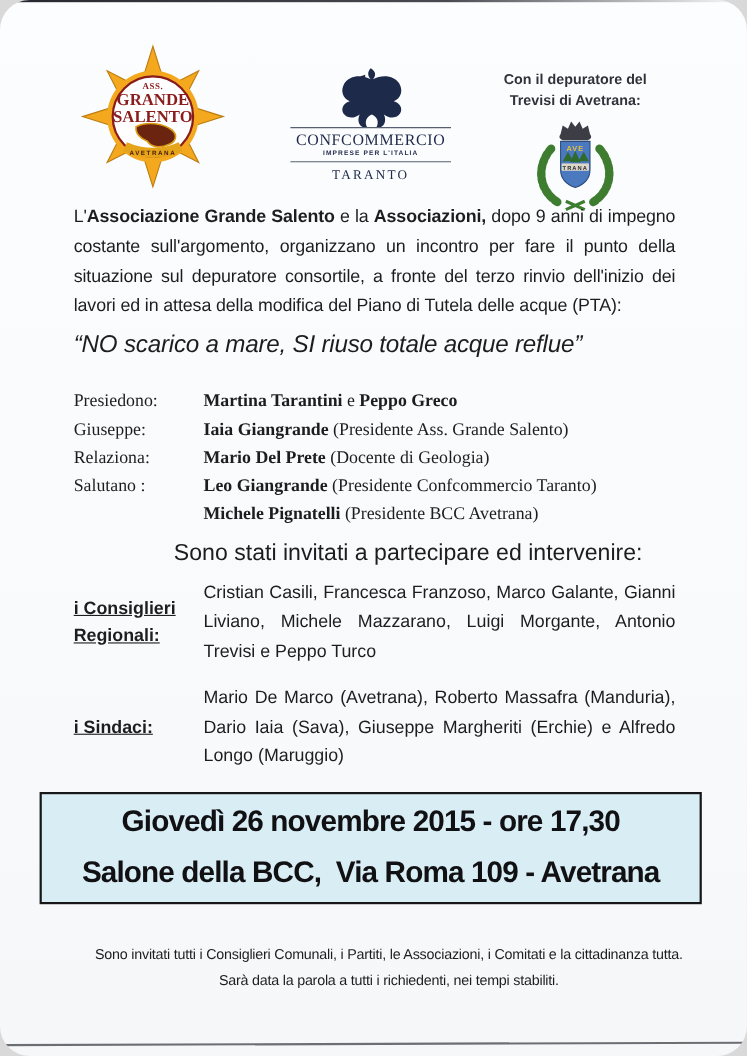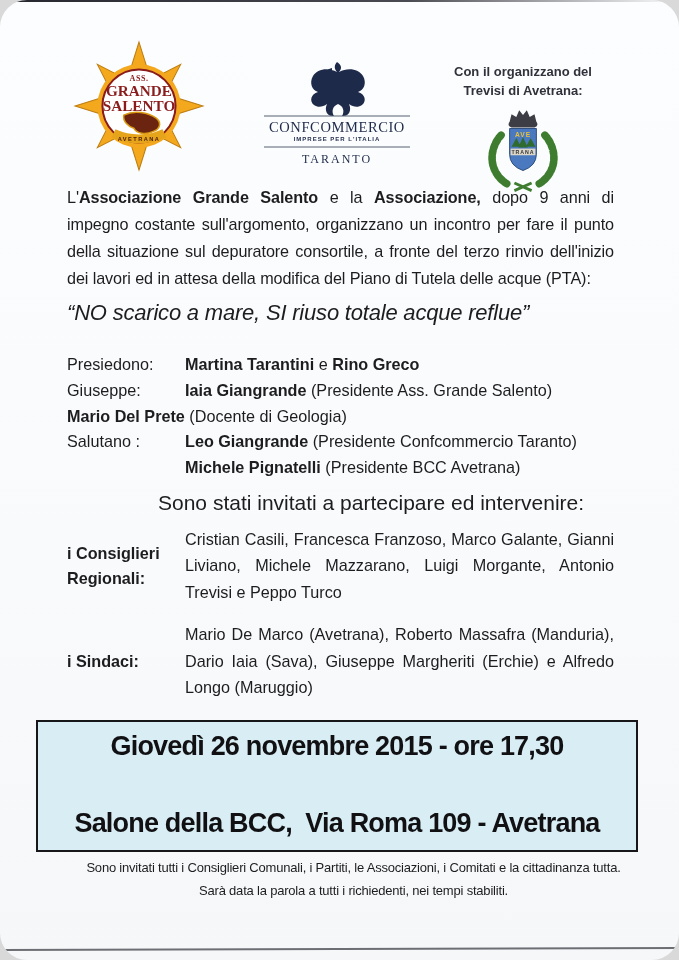--- a/index.html
+++ b/index.html
@@ -29,31 +29,31 @@
   .content{position:absolute;left:67px;top:184px;width:547px;}
   .intro{
     margin:0;font-size:16.2px;line-height:27px;text-align:justify;
     letter-spacing:-0.1px;
   }
   .headline{
     margin:6px 0 0 0;font-size:22px;font-weight:normal;font-style:italic;
     letter-spacing:-0.2px;line-height:30px;
   }
   .speakers{margin-top:24px;font-size:16.2px;}
-  .sp-row{display:flex;line-height:25.8px;}
+  .sp-row{display:flex;line-height:25.8px;font-family:Liberation Serif, serif;}
   .sp-label{flex:0 0 118px;}
   .sp-val b{font-weight:bold;}
   .invite{margin:9px 0 0 0;padding-left:91px;font-size:21px;line-height:25px;}
   .group{display:flex;align-items:center;margin-top:11px;font-size:16.2px;}
-  .group .g-label{flex:0 0 118px;font-weight:bold;line-height:25px;}
+  .group .g-label{flex:0 0 118px;font-weight:bold;line-height:25px;text-decoration:underline;}
   .group .g-names{flex:1;text-align:justify;line-height:26.5px;}
 
   
   .event-box{
-    position:absolute;left:36px;top:720px;width:602px;height:132px;
+    position:absolute;left:36px;top:720px;width:602px;height:102px;
     box-sizing:border-box;border:2px solid #17171a;background:#d8edf4;
     display:flex;flex-direction:column;justify-content:space-between;
     padding:9px 2px 11px 2px;
   }
   .event-line{
     font-weight:bold;font-size:27px;letter-spacing:-0.8px;
     text-align:center;white-space:pre;color:#111114;
   }
 
   
@@ -86,50 +86,51 @@
       <path fill="#1E2A4A" d="M79,4 c-3,3 -3,7 0,10 c-9,-5 -20,-3 -24,4 c-4,7 -1,14 5,16 c-7,2 -9,9 -4,13 c4,3 9,2 13,-1 c-3,6 0,13 7,12 c-3,-5 -1,-10 4,-12 c5,2 7,7 4,12 c7,1 10,-6 7,-12 c4,3 9,4 13,1 c5,-4 3,-11 -4,-13 c6,-2 9,-9 5,-16 c-4,-7 -15,-9 -24,-4 c3,-3 3,-7 -2,-10 z M74,10 l-6,2 l6,3 z"></path>
       <line x1="6" y1="58" x2="152" y2="58" stroke="#556070" stroke-width="1"></line>
       <text x="79" y="74" text-anchor="middle" font-family="Liberation Serif,serif" font-size="14.5" fill="#1E2A4A" letter-spacing="0.6">CONFCOMMERCIO</text>
       <text x="79" y="83" text-anchor="middle" font-size="6" font-weight="bold" fill="#1E2A4A" letter-spacing="1">IMPRESE PER L'ITALIA</text>
       <line x1="6" y1="89" x2="152" y2="89" stroke="#556070" stroke-width="1"></line>
       <text x="79" y="105" text-anchor="middle" font-family="Liberation Serif,serif" font-size="12" fill="#1E2A4A" letter-spacing="2">TARANTO</text>
     </svg>
   </div>
 
   <div class="patrocinio">
-    <div class="cap">Con il organizzano del</div>
+    <div class="cap">Con il depuratore del</div>
     <div class="cap">Trevisi di Avetrana:</div>
     <svg width="86" height="92" viewBox="0 0 90 95">
       <path fill="#3D3D46" d="M31,18 l2,-8 l5,3 l3,-7 l4,5 l4,-5 l3,7 l5,-3 l2,8 q3,4 -2,6 l-24,0 q-5,-2 -2,-6 z"></path>
       <path d="M22,32 C8,48 9,72 30,84" fill="none" stroke="#3E7D2F" stroke-width="8" stroke-dasharray="3.5 2.6" stroke-linecap="round"></path>
       <path d="M68,32 C82,48 81,72 60,84" fill="none" stroke="#3E7D2F" stroke-width="8" stroke-dasharray="3.5 2.6" stroke-linecap="round"></path>
       <path d="M36,90 L54,82 M54,90 L36,82" stroke="#3E7D2F" stroke-width="3"></path>
       <path d="M31,25 h28 v27 q0,12 -14,17 q-14,-5 -14,-17 z" fill="#4A79C0" stroke="#2B4A7A" stroke-width="1"></path>
       <text x="45" y="34" text-anchor="middle" font-size="7" font-weight="bold" fill="#E8C23A" letter-spacing="1">AVE</text>
       <path fill="#2F6B2F" d="M33,44 l5,-9 l5,9 z M40,45 l5,-11 l5,11 z M48,44 l5,-9 l5,9 z"></path>
       <rect x="32" y="46" width="26" height="7" fill="#DCD7C6"></rect>
       <text x="45" y="52" text-anchor="middle" font-size="5.5" font-weight="bold" fill="#33333B" letter-spacing="1">TRANA</text>
     </svg>
   </div>
 
   <div class="content">
-    <p class="intro"><span>L'</span><b>Associazione Grande Salento</b><span> e la </span><b>Associazione,</b><span> dopo 9 anni di impegno costante sull'argomento, organizzano un incontro per fare il punto della situazione sul depuratore consortile, a fronte del terzo rinvio dell'inizio dei lavori ed in attesa della modifica del Piano di Tutela delle acque (PTA):</span></p>
+    <p class="intro"><span>L'</span><b>Associazione Grande Salento</b><span> e la </span><b>Associazioni,</b><span> dopo 9 anni di impegno costante sull'argomento, organizzano un incontro per fare il punto della situazione sul depuratore consortile, a fronte del terzo rinvio dell'inizio dei lavori ed in attesa della modifica del Piano di Tutela delle acque (PTA):</span></p>
 
     <h1 class="headline">“NO scarico a mare, SI riuso totale acque reflue”</h1>
 
     <div class="speakers">
       <div class="sp-row">
         <span class="sp-label">Presiedono:</span>
-        <span class="sp-val"><b>Martina Tarantini</b><span> e </span><b>Rino Greco</b><span></span></span>
+        <span class="sp-val"><b>Martina Tarantini</b><span> e </span><b>Peppo Greco</b><span></span></span>
       </div>
       <div class="sp-row">
         <span class="sp-label">Giuseppe:</span>
         <span class="sp-val"><b>Iaia Giangrande</b><span> (Presidente Ass. Grande Salento)</span></span>
       </div>
       <div class="sp-row">
+        <span class="sp-label">Relaziona:</span>
         <span class="sp-val"><b>Mario Del Prete</b><span> (Docente di Geologia)</span></span>
       </div>
       <div class="sp-row">
         <span class="sp-label">Salutano :</span>
         <span class="sp-val"><b>Leo Giangrande</b><span> (Presidente Confcommercio Taranto)</span></span>
       </div>
       <div class="sp-row">
         <span class="sp-label"></span>
         <span class="sp-val"><b>Michele Pignatelli</b><span> (Presidente BCC Avetrana)</span></span>
       </div>

